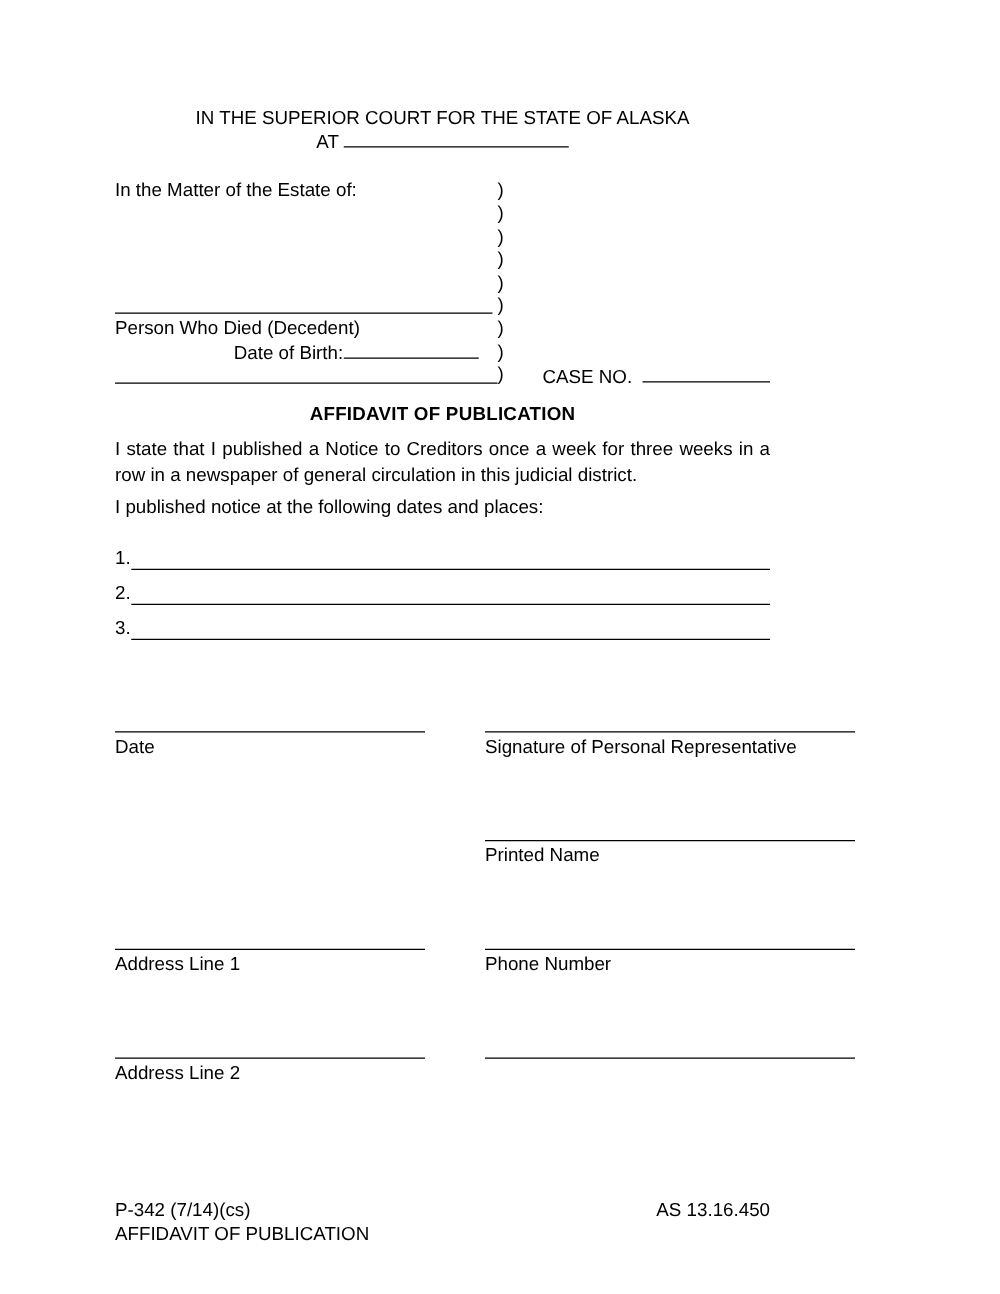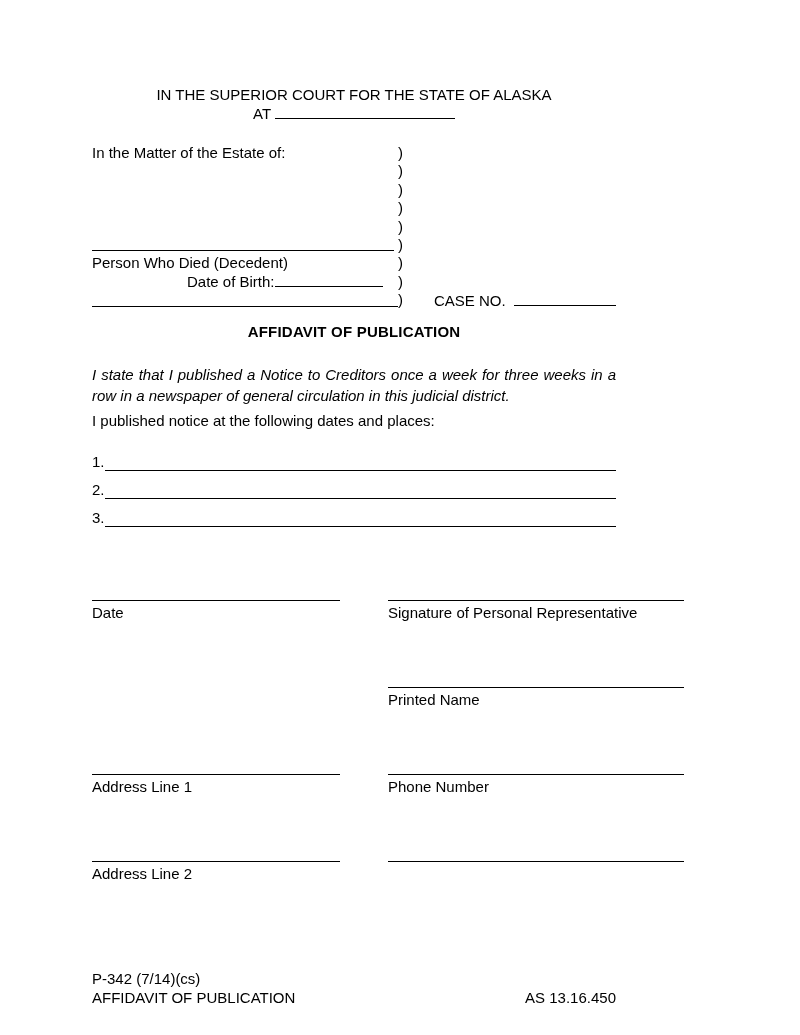--- a/index.html
+++ b/index.html
@@ -38,24 +38,23 @@
   }
   .cap-paren { width: 22px; }
   .cap-right { flex: 1; display: flex; align-items: baseline; line-height: 18.4px; }
   .dob-row { padding-left: 95px; }
   .case-label { margin-left: 14px; white-space: nowrap; }
   .case-fill { flex: 1; margin-left: 8px; height: 15px; border-bottom: 1px solid #000; }
 
   .doc-title { margin-top: 13px; letter-spacing: 0.2px; }
 
   .para {
-    margin-top: 24px;
+    margin-top: 9px;
     text-align: justify;
     line-height: 21px;
-    font-style: italic;
   }
   .intro { margin-top: 4px; line-height: 21px; }
 
   .numbered { margin-top: 12px; }
   .num-row { display: flex; align-items: flex-end; height: 28px; }
   .num-row .num { line-height: 18px; }
   .num-row .fill { height: 16px; }
 
   
   .sig-grid {
@@ -66,22 +65,22 @@
     row-gap: 0;
     gap: 48px;
   }
   .sig-cell { height: 39px; padding-top: 8px; }
   .sig-line { border-bottom: 1px solid #000; height: 8px; width: 100%; }
   .sig-label { line-height: 20px; padding-top: 2px; }
   .sig-empty { height: 39px; }
 
   .footer {
     position: absolute;
-    left: 92px; right: 92px; bottom: 28px;
-    display: flex; justify-content: space-between; align-items: flex-end;
+    left: 92px; right: 92px; bottom: 38px;
+    display: flex; justify-content: space-between; align-items: flex-start;
     line-height: 19px;
   }
 </style>
 </head>
 <body>
 
 <div class="page">
 
   <div class="court-header center">IN THE SUPERIOR COURT FOR THE STATE OF ALASKA</div>
   <div class="at-line center">

